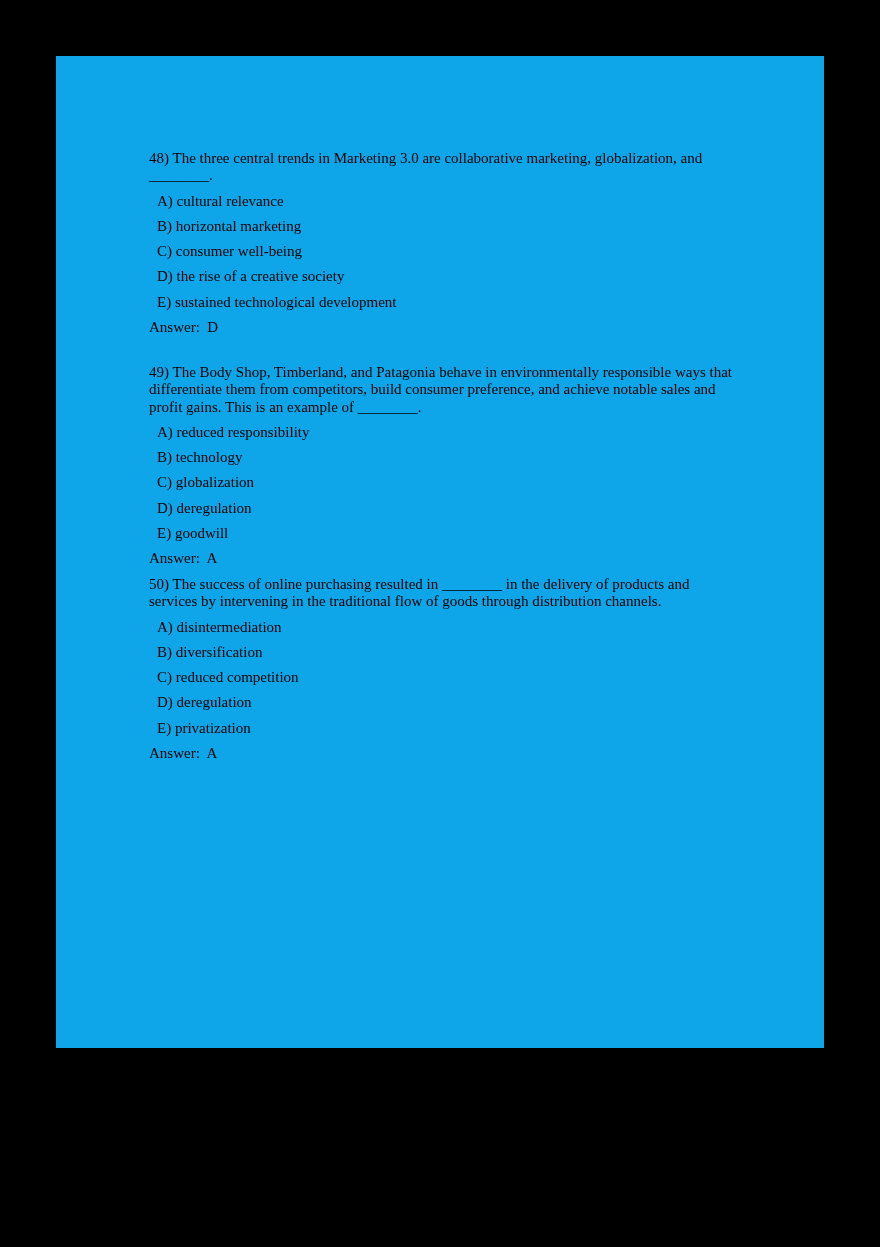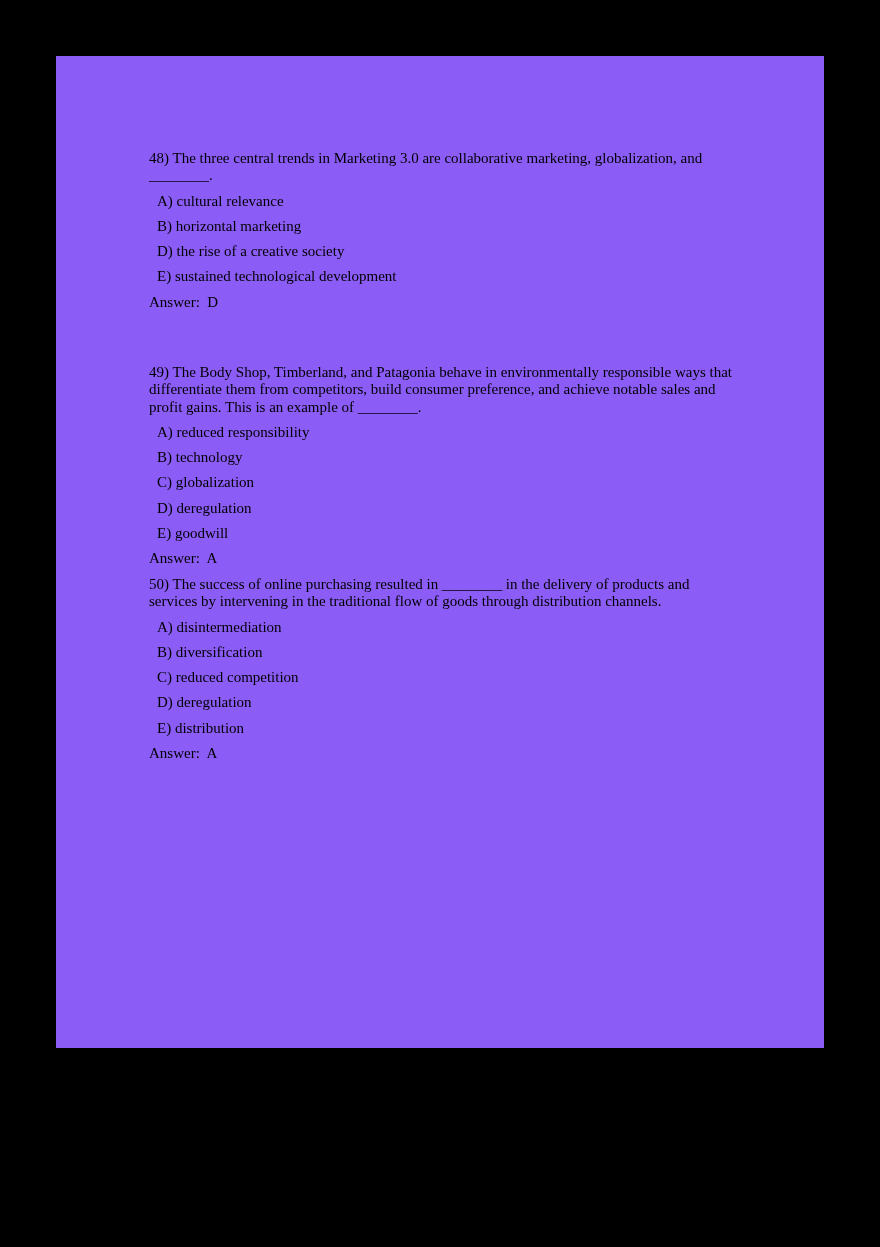--- a/index.html
+++ b/index.html
@@ -9,21 +9,21 @@
       width: 880px;
       height: 1247px;
       overflow: hidden;
     }
     .page {
       position: absolute;
       left: 56px;
       top: 56px;
       width: 768px;
       height: 992px;
-      background: #8b5cf6;
+      background: #0ea5e9;
     }
     .question {
       position: absolute;
       left: 93px;
       width: 600px;
       font-family: "Liberation Serif", serif;
       font-size: 15px;
       line-height: 17.3px;
       color: #000000;
     }
@@ -36,20 +36,21 @@
   </style>
 </head>
 <body>
 
 <div class="page">
 
   <div class="question" id="q48">
     <p class="stem">48) The three central trends in Marketing 3.0 are collaborative marketing, globalization, and ________.</p>
     <p class="option">A) cultural relevance</p>
     <p class="option">B) horizontal marketing</p>
+    <p class="option">C) consumer well-being</p>
     <p class="option">D) the rise of a creative society</p>
     <p class="option">E) sustained technological development</p>
     <p class="answer">Answer:  D</p>
   </div>
 
   <div class="question" id="q49">
     <p class="stem">49) The Body Shop, Timberland, and Patagonia behave in environmentally responsible ways that differentiate them from competitors, build consumer preference, and achieve notable sales and profit gains. This is an example of ________.</p>
     <p class="option">A) reduced responsibility</p>
     <p class="option">B) technology</p>
     <p class="option">C) globalization</p>
@@ -57,17 +58,17 @@
     <p class="option">E) goodwill</p>
     <p class="answer">Answer:  A</p>
   </div>
 
   <div class="question" id="q50">
     <p class="stem">50) The success of online purchasing resulted in ________ in the delivery of products and services by intervening in the traditional flow of goods through distribution channels.</p>
     <p class="option">A) disintermediation</p>
     <p class="option">B) diversification</p>
     <p class="option">C) reduced competition</p>
     <p class="option">D) deregulation</p>
-    <p class="option">E) distribution</p>
+    <p class="option">E) privatization</p>
     <p class="answer">Answer:  A</p>
   </div>
 
 </div>
 
 </body></html>

